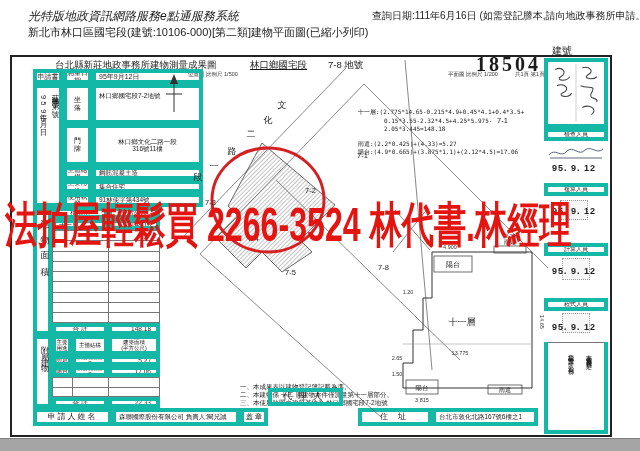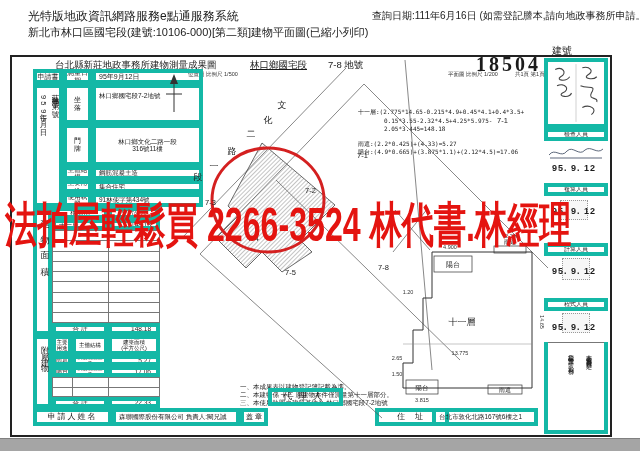--- a/index.html
+++ b/index.html
@@ -14,21 +14,21 @@
   .right-al{justify-content:flex-end;padding-right:5px;}
   .pre{white-space:pre-line;}
   .stamp{position:absolute;border:1px dotted #999;background:rgba(200,200,200,0.15);}
   .banner{position:absolute;font-weight:bold;white-space:nowrap;transform:scaleX(0.67);transform-origin:left center;}
   .formbox{position:absolute;box-sizing:border-box;border:2px solid #222;background:transparent;}
   .footer{position:absolute;border-top:1px solid #808080;}
 </style>
 </head>
 <body>
 
-<div class="t" style="left:28px;top:8px;font-size:12px;">光特版地政資訊網路服務e點通服務系統</div>
+<div class="t" style="left:28px;top:8px;font-size:12px;font-style:italic;">光特版地政資訊網路服務e點通服務系統</div>
 <div class="t" style="left:28px;top:25px;font-size:11px;">新北市林口區國宅段(建號:10106-000)[第二類]建物平面圖(已縮小列印)</div>
 <div class="t" style="left:372px;top:9px;font-size:10px;">查詢日期:111年6月16日 (如需登記謄本,請向地政事務所申請。)</div>
 
 <div class="formbox" style="left:10px;top:55px;width:602px;height:382px;"></div>
 
 <div class="t" style="left:55px;top:59px;font-size:9.5px;">台北縣新莊地政事務所建物測量成果圖</div>
 <div class="t" style="left:250px;top:59px;font-size:9.5px;text-decoration:underline;">林口鄉國宅段</div>
 <div class="t" style="left:328px;top:59px;font-size:9.5px;">7-8 地號</div>
 <div class="t" style="left:476px;top:53px;font-size:20px;font-weight:bold;letter-spacing:3px;font-family:'Liberation Serif',serif;">18504</div>
 <div class="t" style="left:552px;top:44px;font-size:10px;">建號</div>
@@ -104,21 +104,21 @@
 <div class="abs" style="left:240px;top:383px;width:230px;font-size:6.5px;line-height:8px;color:#222;">
   <div>一、本成果表以建物登記簿記載為準。</div>
   <div>二、本建物係 十二 層建物本件僅測量第十一層部分。</div>
   <div>三、本使用執照之建築基地為 林口鄉國宅段7-2地號</div>
 </div>
 
 <div class="c" style="left:33px;top:408px;width:79px;height:18px;font-size:8px;letter-spacing:2px;">申請人姓名</div>
 <div class="c left-al" style="left:112px;top:408px;width:128px;height:18px;font-size:6.5px;">森聯國際股份有限公司  負責人:闕兄誠</div>
 <div class="c" style="left:240px;top:408px;width:28px;height:18px;font-size:7px;">蓋 章</div>
 <div class="c" style="left:268px;top:388px;width:75px;height:18px;font-size:9px;letter-spacing:6px;">代理人</div>
-<div class="c" style="left:358px;top:408px;width:74px;height:18px;font-size:8px;letter-spacing:4px;margin-left:17px;">住 址</div>
+<div class="c" style="left:358px;top:408px;width:74px;height:18px;font-size:8px;letter-spacing:4px;">住 址</div>
 <div class="c left-al" style="left:432px;top:408px;width:106px;height:18px;font-size:6.5px;">台北市敦化北路167號6樓之1</div>
 
 <div class="abs" style="left:358px;top:108px;width:190px;font-size:6px;line-height:8.5px;color:#222;font-family:'DejaVu Sans Mono',monospace;">
   <div>十一層:(2.775*14.65-0.215*4.9+0.45*4.1+0.4*3.5+</div>
   <div style="padding-left:26px;">0.15*3.55-2.32*4.5+4.25*5.975-2.05*3.445=148.18</div>
   <div style="height:6px;"></div>
   <div>雨遮:(2.2*0.425)+(4.33)=5.27</div>
   <div>陽台:(4.9*0.665)+(3.875*1.1)+(2.12*4.5)=17.06</div>
 </div>
 

